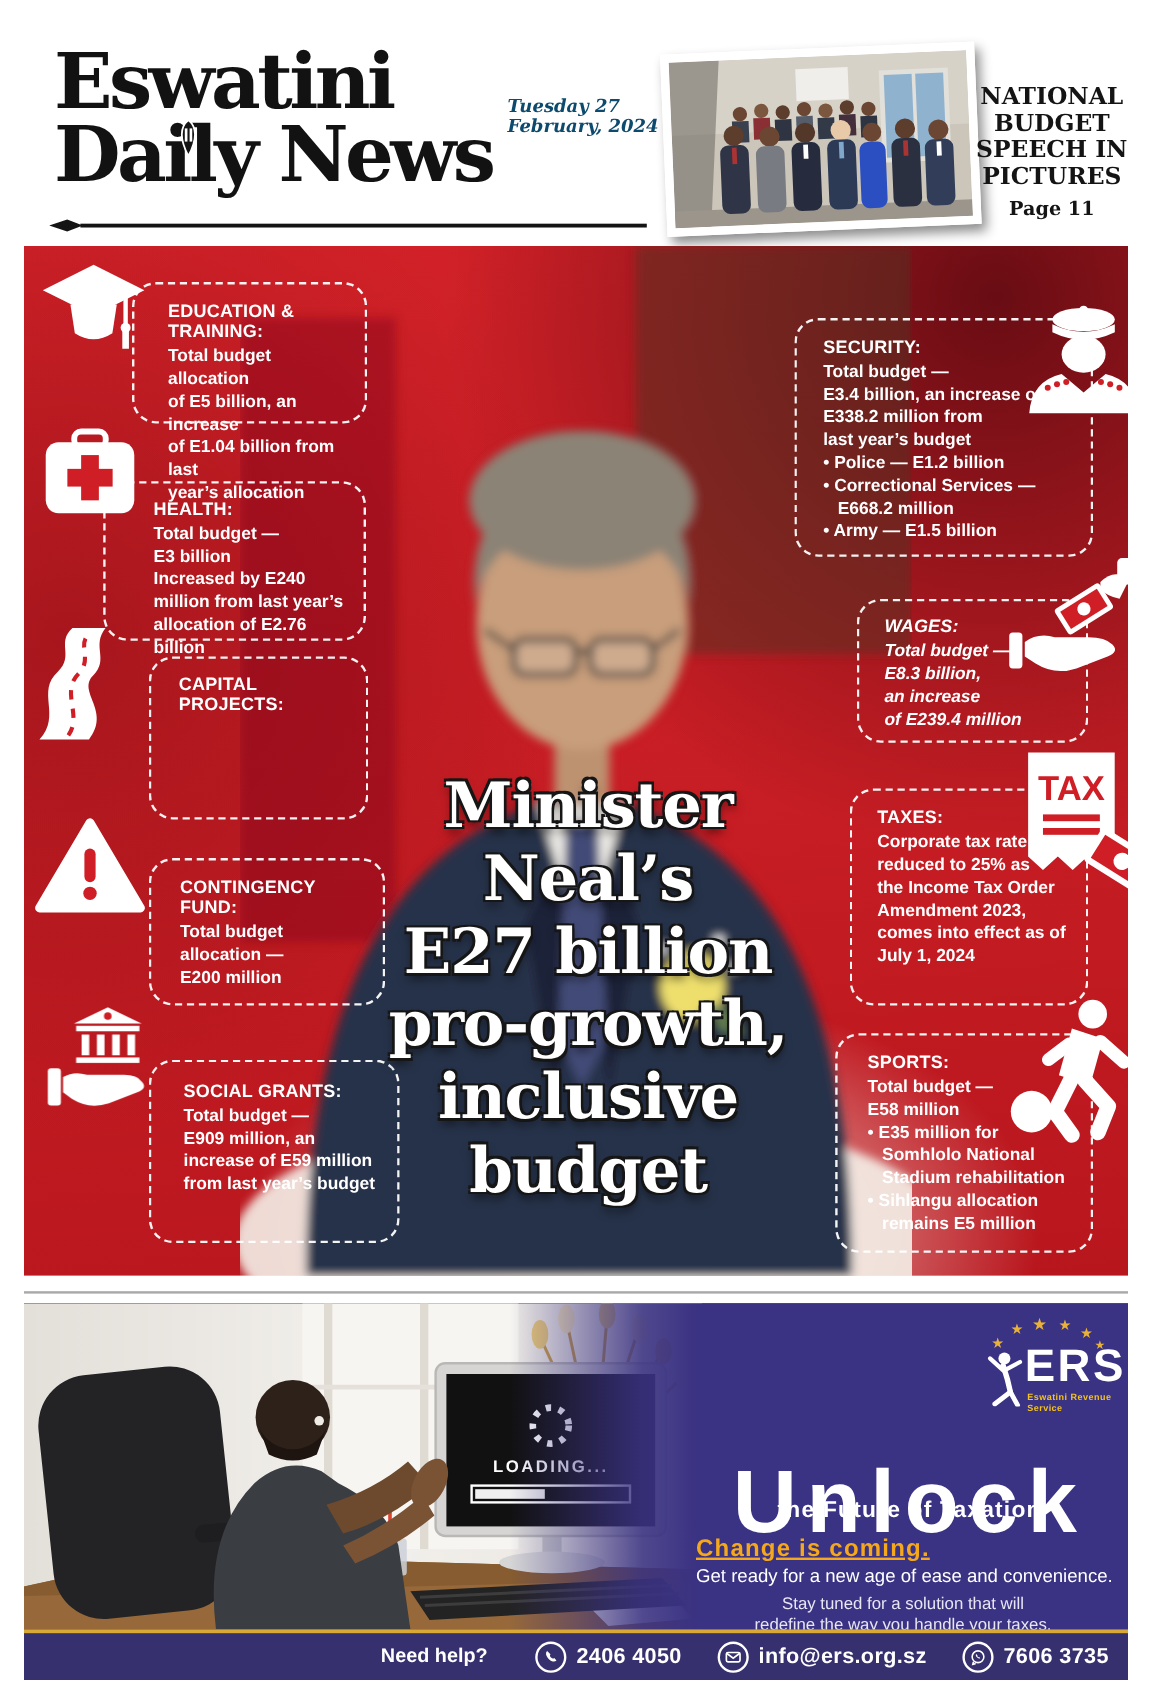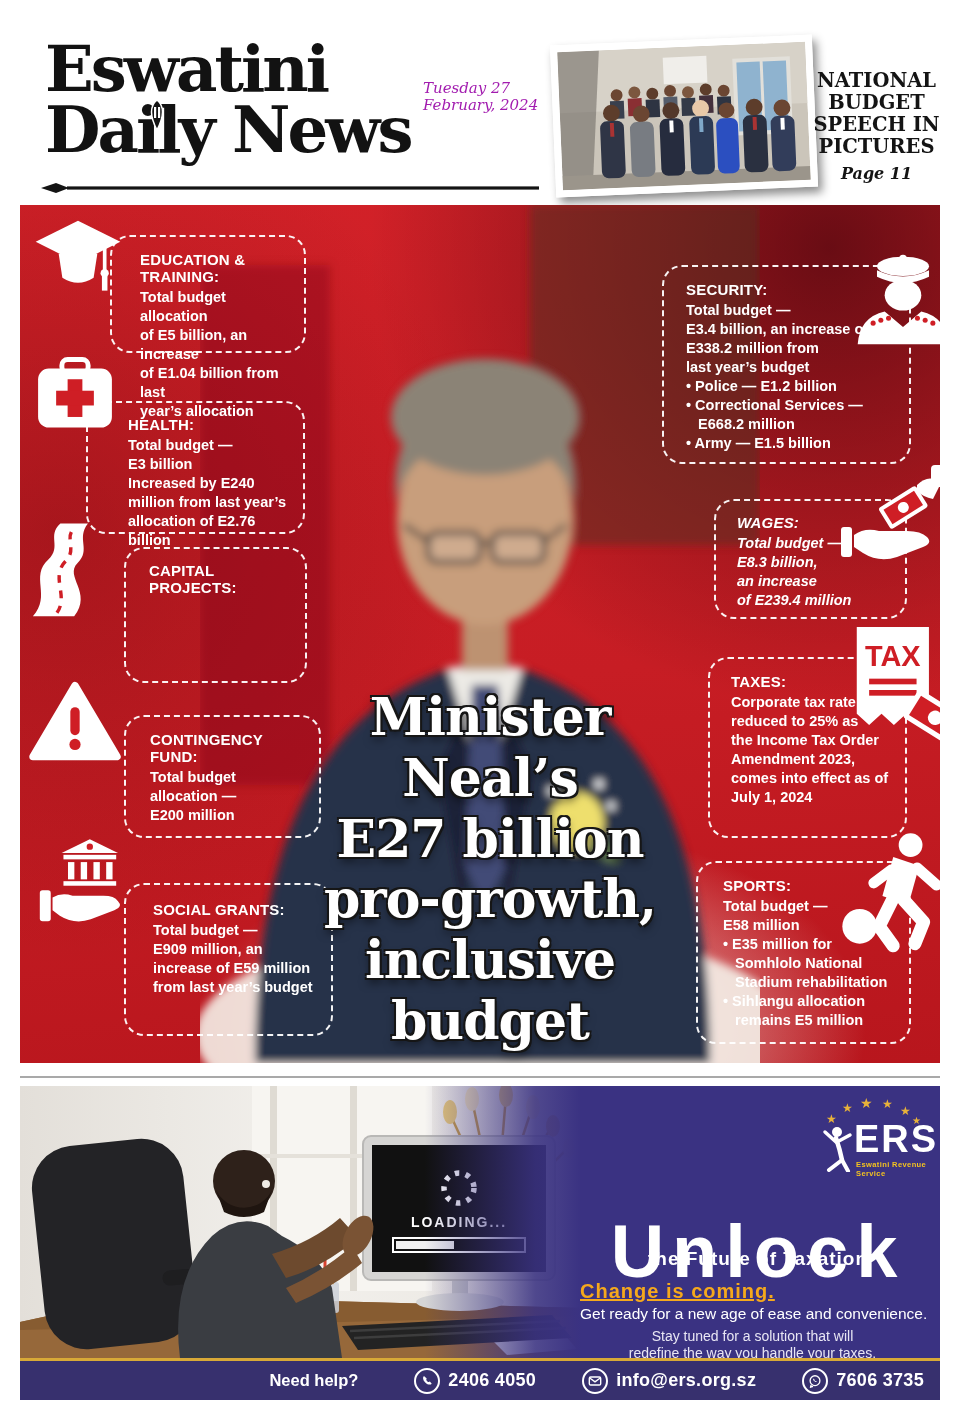--- a/index.html
+++ b/index.html
@@ -6,40 +6,40 @@
   html,body { background:#fff; }
   body { font-family:"Liberation Sans", sans-serif; }
   .page { position:relative; width:960px; height:1413px; margin:0 auto; background:#fff; overflow:hidden; }
 
   
   .masthead { position:absolute; left:45px; top:38px; width:895px; height:165px; }
   .brand { font-family:"DejaVu Serif", serif; font-weight:bold; color:#121212; letter-spacing:-3px; }
   .brand-line1 { position:absolute; left:0; top:0; font-size:64px; line-height:62px; }
   .brand-line2 { position:absolute; left:0; top:60px; font-size:64px; line-height:64px; }
   .brand-emblem { position:absolute; left:101px; top:62px; width:22px; height:30px; z-index:3; }
-  .masthead-date { position:absolute; left:378px; top:42px; font-family:"DejaVu Serif", serif; font-style:italic; font-weight:normal; font-size:15px; line-height:17px; color:#a21caf; }
+  .masthead-date { position:absolute; left:378px; top:42px; font-family:"DejaVu Serif", serif; font-style:italic; font-weight:bold; font-size:15px; line-height:17px; color:#0c4a6e; }
   .spear { position:absolute; left:-4px; top:142px; width:500px; height:16px; }
 
   .promo-photo { position:absolute; left:508px; top:2px; width:262px; height:152px; background:#fff; border:7px solid #fff; box-shadow:4px 6px 10px rgba(0,0,0,0.45); transform:rotate(-2.4deg); }
   .promo-photo svg { width:100%; height:100%; display:block; }
   .promo-text { position:absolute; left:768px; top:32px; width:127px; text-align:center; font-family:"DejaVu Serif", serif; font-weight:bold; font-size:19.5px; line-height:22px; color:#141414; white-space:pre-line; }
-  .promo-page { position:absolute; left:768px; top:126px; width:127px; text-align:center; font-family:"DejaVu Serif", serif; font-style:italic; font-weight:bold; font-size:16px; color:#141414; }
+  .promo-page { position:absolute; left:768px; top:126px; width:127px; text-align:center; font-family:"DejaVu Serif", serif; font-weight:bold; font-size:16px; color:#141414; }
 
   
   .poster { position:absolute; left:20px; top:205px; width:920px; height:858px; overflow:hidden;
     background:
       radial-gradient(circle at 88% 5%, rgba(42,0,8,0.62), rgba(42,0,8,0) 40%),
       radial-gradient(circle at 4% 38%, rgba(110,8,14,0.38), rgba(110,8,14,0) 42%),
       radial-gradient(ellipse 58% 38% at 56% 96%, rgba(250,245,238,0.85), rgba(250,245,238,0) 62%),
       linear-gradient(175deg, #d22128 0%, #c71d24 55%, #b8161d 100%);
   }
   .minister { position:absolute; left:180px; top:0; width:560px; height:858px; z-index:1; }
   .headline { position:absolute; left:228px; top:437px; width:484px; z-index:3; text-align:center;
     font-family:"DejaVu Serif", serif; font-weight:bold; font-size:52px; line-height:1.17; color:#fff; white-space:pre-line; letter-spacing:-1px;
-    text-shadow:-2px -2px 0 #161616, 2px -2px 0 #161616, -2px 2px 0 #161616, 2px 2px 0 #161616, 0 5px 8px rgba(0,0,0,0.5);margin-top:45px; }
+    text-shadow:-2px -2px 0 #161616, 2px -2px 0 #161616, -2px 2px 0 #161616, 2px 2px 0 #161616, 0 5px 8px rgba(0,0,0,0.5); }
 
   .callout { position:absolute; z-index:2; color:#fff; }
   .c-box { position:absolute; border:2.5px dashed rgba(255,255,255,0.95); border-radius:20px; }
   .c-icon { position:absolute; z-index:2;text-align:center; }
   .c-icon svg { width:100%; height:100%; display:block; }
   .c-title { font-weight:bold; font-size:15px; letter-spacing:0.2px; margin-bottom:3px; }
   .c-body { font-weight:bold; font-size:14.5px; line-height:19px; white-space:pre-wrap; }
 
   .co-edu  .c-icon { left:12px;  top:5px;   width:92px;  height:95px; }
   .co-edu  .c-box  { left:90px;  top:30px;  width:196px; height:118px; padding:14px 8px 8px 28px; }
@@ -75,21 +75,21 @@
   .ad-note { position:absolute; left:545px; top:242px; width:375px; text-align:center; font-size:14px; line-height:17px; color:#e8e6f4; white-space:pre-line; z-index:4; }
 
   .ers-logo { position:absolute; left:778px; top:8px; width:150px; height:82px; z-index:4; }
   .ers-star { position:absolute; color:#e8b23a; font-size:12px; }
   .ers-figure { position:absolute; left:24px; top:32px; width:32px; height:46px; }
   .ers-name { position:absolute; left:56px; top:24px; font-weight:bold; font-size:38px; letter-spacing:2px; color:#fff; }
   .ers-tagline { position:absolute; left:58px; top:66px; font-weight:bold; font-size:7.5px; letter-spacing:0.4px; color:#f4c31f; }
 
   
   .contact-bar { position:absolute; left:20px; top:1358px; width:920px; height:42px; background:#37306e; border-top:3px solid #d8a937;
-    display:flex; align-items:center; justify-content:flex-end; gap:30px; padding:0 16px; color:#fff; }
+    display:flex; align-items:center; justify-content:flex-end; gap:14px; padding:0 16px; color:#fff; }
   .contact-label { font-weight:bold; font-size:16.5px; margin-right:10px; }
   .contact-item { display:flex; align-items:center; gap:8px; margin-left:16px; }
   .contact-icon { width:26px; height:26px; border:2.5px solid #fff; border-radius:50%; display:flex; align-items:center; justify-content:center; flex:none; }
   .contact-icon svg { width:14px; height:14px; display:block; }
   .contact-value { font-weight:bold; font-size:18px; letter-spacing:0.3px; }
 </style>
 </head>
 <body>
 
 <div class="page">

